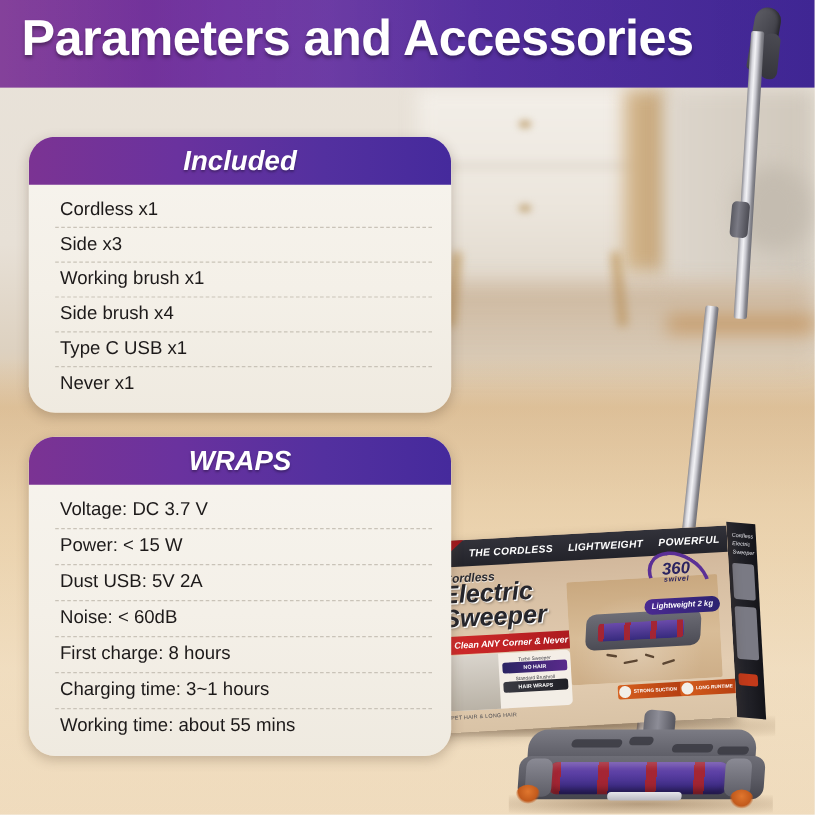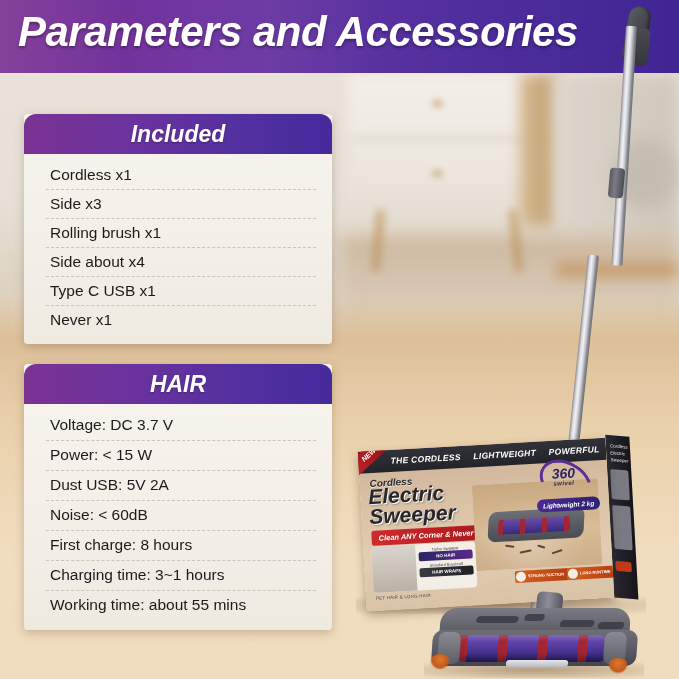--- a/index.html
+++ b/index.html
@@ -124,33 +124,32 @@
     background: linear-gradient(to right,
       rgba(255,255,255,0.07) 0%, rgba(255,255,255,0) 18%,
       rgba(255,255,255,0.05) 40%, rgba(255,255,255,0) 60%,
       rgba(0,0,0,0.05) 100%);
   }
   .banner-title {
     position: absolute;
     left: 18px; top: 8px;
     font-size: 42px;
     font-weight: bold;
-    font-style: italic;
     color: #ffffff;
     letter-spacing: -0.5px;
     text-shadow: 0 2px 3px rgba(0,0,0,0.35);
     white-space: nowrap;
     z-index: 2;
   }
 
   
   .card {
     position: absolute;
-    width: 308px;
-    border-radius: 4px;
+    width: 352px;
+    border-radius: 22px;
     background: linear-gradient(to bottom, #f7f4ee 0%, #f4f0e8 55%, #efeae0 100%);
     box-shadow: 0 3px 10px rgba(90,70,50,0.28);
     overflow: hidden;
   }
   .card-included { left: 24px; top: 114px; }
   .card-spec     { left: 24px; top: 364px; }
 
   .card-header {
     height: 40px;
     background: linear-gradient(to right, #7b3393 0%, #6a329e 35%, #53309f 70%, #452a9c 100%);
@@ -684,30 +683,30 @@
     <div class="head-strip"></div>
   </div>
 
   <div class="card card-included">
     <div class="card-header">
       <span class="card-header-text">Included</span>
     </div>
     <div class="card-body">
       <div class="card-row">Cordless x1</div>
       <div class="card-row">Side x3</div>
-      <div class="card-row">Rolling brush x1</div>
-      <div class="card-row">Side about x4</div>
+      <div class="card-row">Working brush x1</div>
+      <div class="card-row">Side brush x4</div>
       <div class="card-row">Type C USB x1</div>
       <div class="card-row">Never x1</div>
     </div>
   </div>
 
   <div class="card card-spec">
     <div class="card-header">
-      <span class="card-header-text">HAIR</span>
+      <span class="card-header-text">WRAPS</span>
     </div>
     <div class="card-body">
       <div class="card-row">Voltage: DC 3.7 V</div>
       <div class="card-row">Power: &lt; 15 W</div>
       <div class="card-row">Dust USB: 5V 2A</div>
       <div class="card-row">Noise: &lt; 60dB</div>
       <div class="card-row">First charge: 8 hours</div>
       <div class="card-row">Charging time: 3~1 hours</div>
       <div class="card-row">Working time: about 55 mins</div>
     </div>

